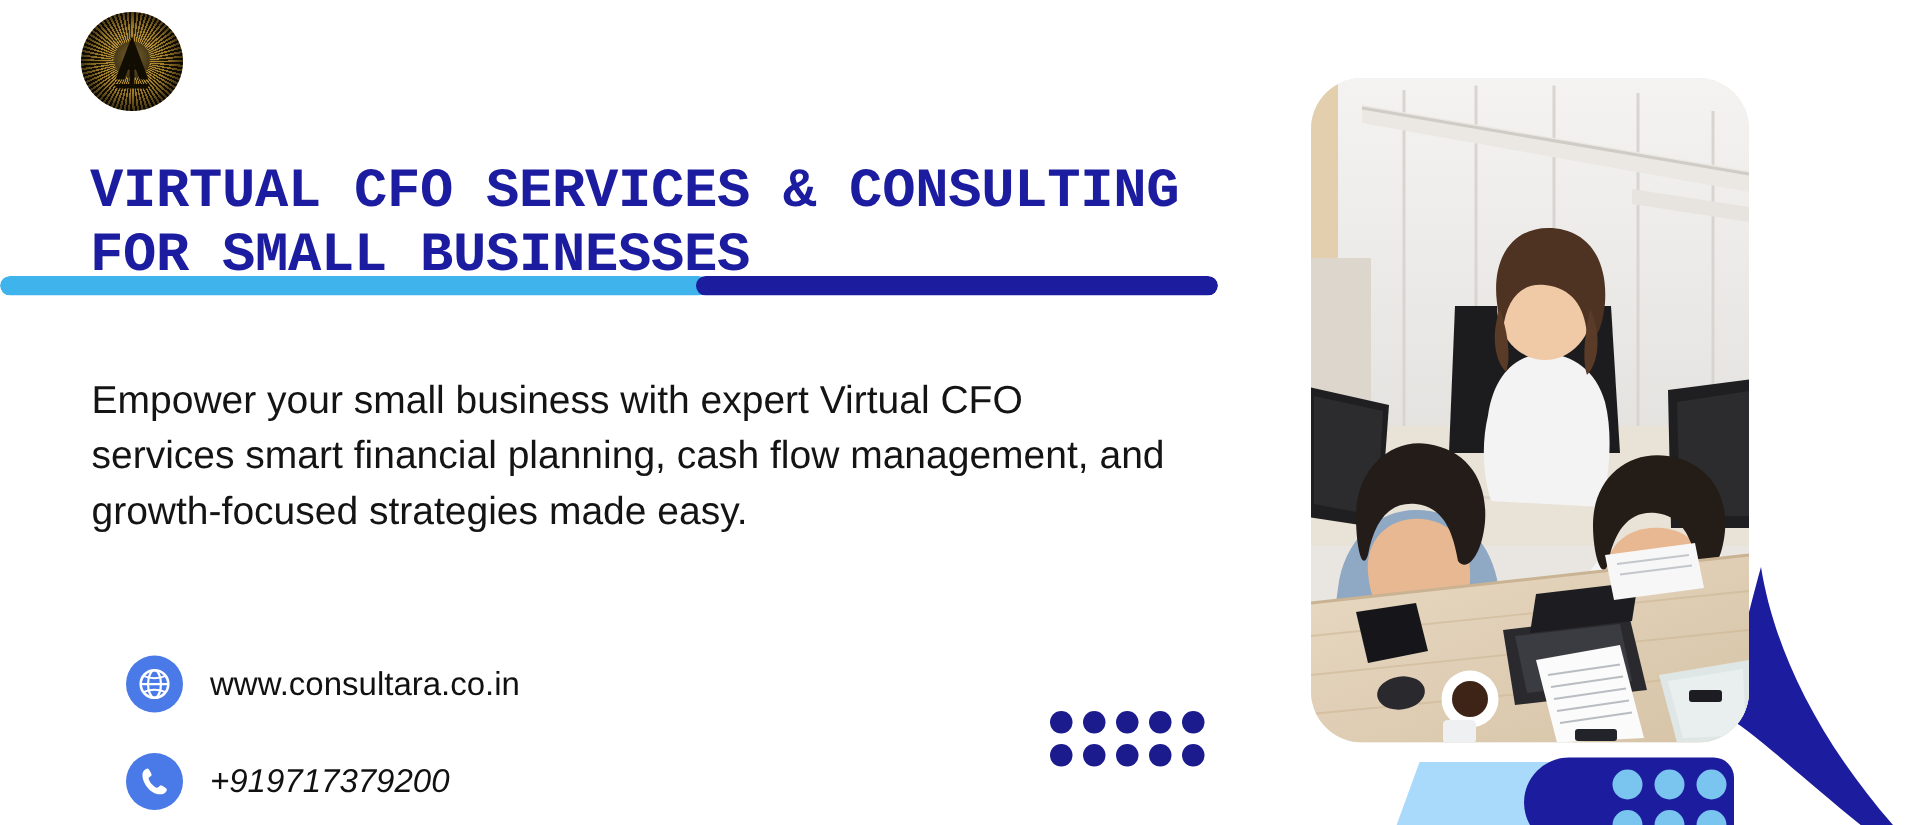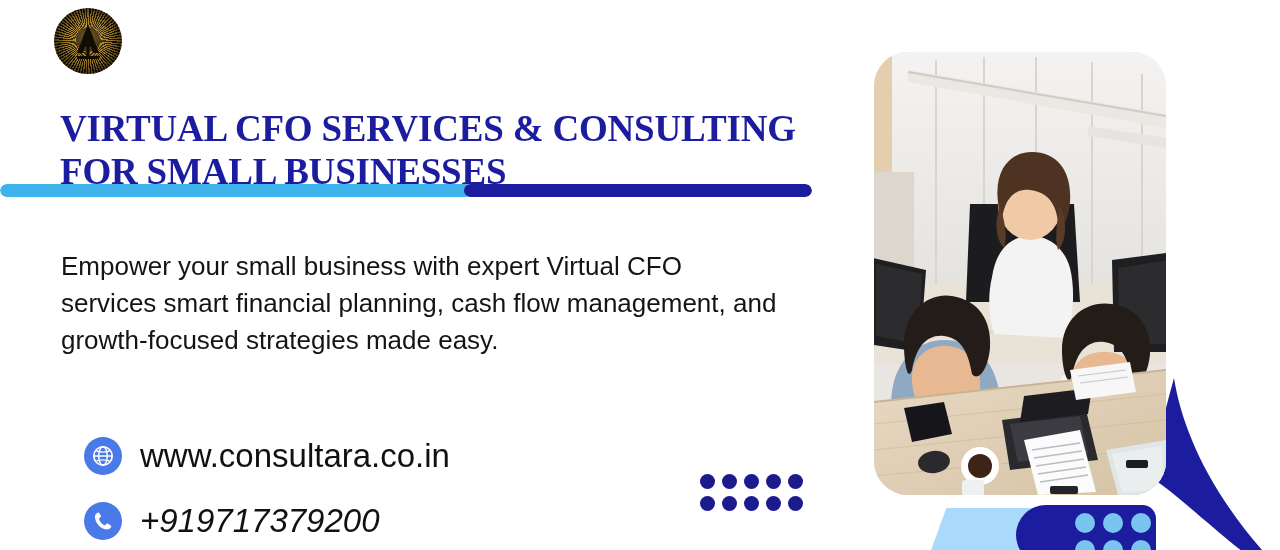--- a/index.html
+++ b/index.html
@@ -59,21 +59,21 @@
   .headline {
     position: absolute;
     left: 60px;
     top: 82px;
     width: 800px;
     font-size: 37px;
     line-height: 1.17;
     font-weight: bold;
     letter-spacing: -0.2px;
     color: #1c1ca0;
-    font-family: Liberation Serif, serif;
+    font-family: Liberation Mono, monospace;
     text-transform: uppercase;
   }
 
   
   .divider {
     position: absolute;
     left: 0px;
     top: 184px;
     width: 812px;
     height: 13px;
@@ -123,21 +123,21 @@
     width: 38px;
     height: 38px;
     border-radius: 50%;
     background: #4a7ae8;
     display: flex;
     align-items: center;
     justify-content: center;
     flex: 0 0 auto;
   }
   .contact-text {
-    font-size: 33px;
+    font-size: 22px;
     color: #111111;
     font-family: "Liberation Sans", sans-serif;
     white-space: nowrap;
   }
 
   
   .dot-grid {
     position: absolute;
     left: 700px;
     top: 474px;

